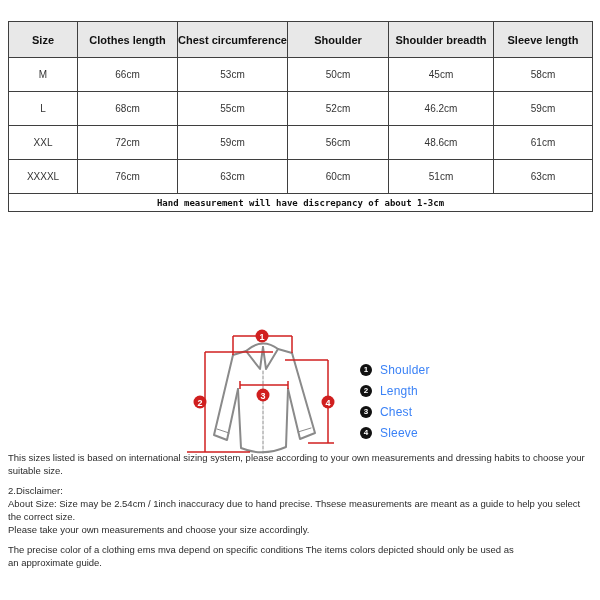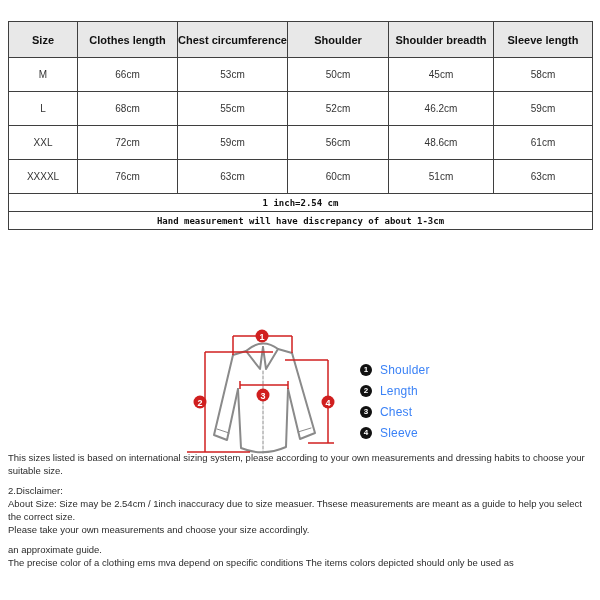--- a/index.html
+++ b/index.html
@@ -157,23 +157,20 @@
           <td>XXXXL</td>
           <td>76cm</td>
           <td>63cm</td>
           <td>60cm</td>
           <td>51cm</td>
           <td>63cm</td>
         </tr>
       </tbody>
     <tbody class="footer" id="size-table-footer">
         <tr>
-          <td colspan="6">1 inch=2.54 cm</td>
-        </tr>
-        <tr>
           <td colspan="6">Hand measurement will have discrepancy of about 1-3cm</td>
         </tr>
       </tbody>
   </table>
 
   <svg class="diagram-svg" width="300" height="160" viewBox="0 0 300 160">
 
     <g stroke="#8a8a8a" stroke-width="2" fill="none" stroke-linejoin="round" stroke-linecap="round">
       <path d="M83,50 L64,130 L77,135 L88,84"></path>
       <path d="M142,48 L165,128 L150,134 L138,84"></path>
@@ -231,22 +228,22 @@
         <span class="legend-label">Sleeve</span>
       </div>
     </div>
 
   <div class="notes" id="notes">
       <div class="para">
         <div>This sizes listed is based on international sizing system, please according to your own measurements and dressing habits to choose your suitable size.</div>
       </div>
       <div class="para">
         <div>2.Disclaimer:</div>
-        <div>About Size: Size may be 2.54cm / 1inch inaccuracy due to size measuer. Thsese measurements are meant as a guide to help you select the correct size.</div>
+        <div>About Size: Size may be 2.54cm / 1inch inaccuracy due to hand precise. Thsese measurements are meant as a guide to help you select the correct size.</div>
         <div>Please take your own measurements and choose your size accordingly.</div>
       </div>
       <div class="para">
+        <div>The precise color of a clothing ems mva depend on specific conditions The items colors depicted should only be used as</div>
         <div>an approximate guide.</div>
-        <div>The precise color of a clothing ems mva depend on specific conditions The items colors depicted should only be used as</div>
       </div>
     </div>
 
 </div>
 
 </body></html>

